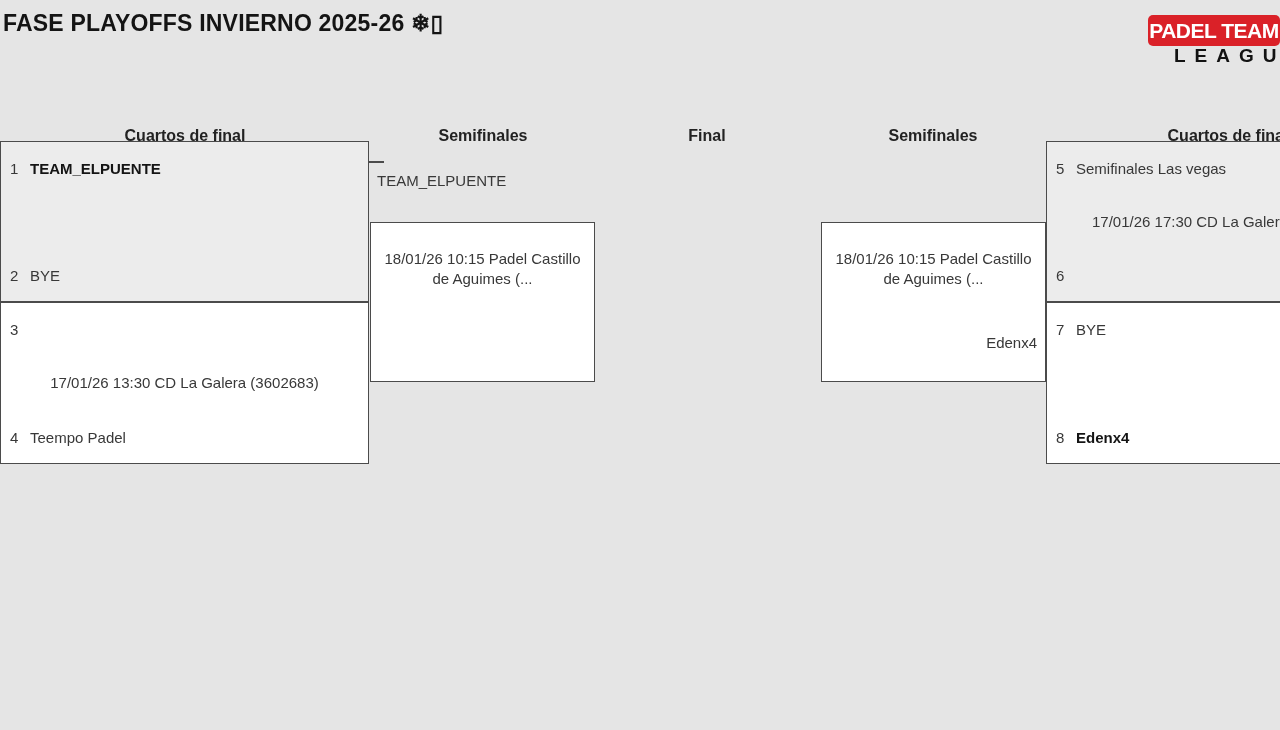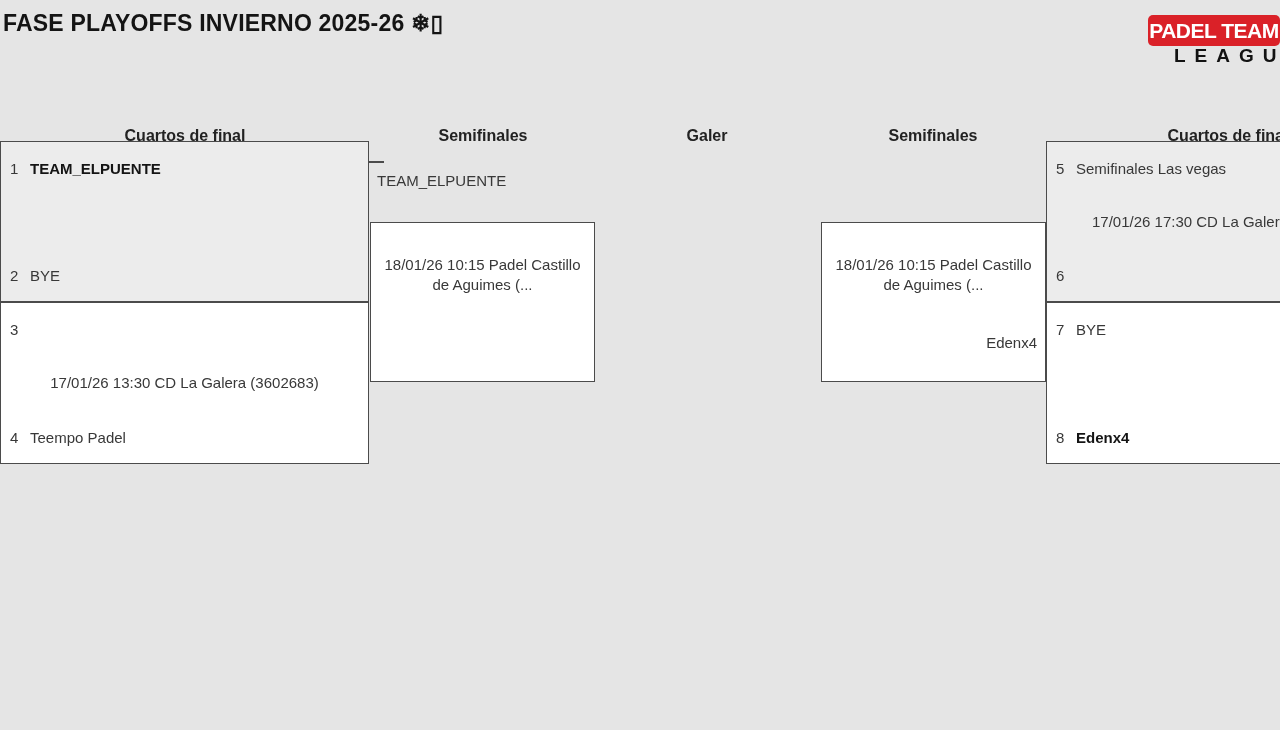--- a/index.html
+++ b/index.html
@@ -19,21 +19,21 @@
   .box{position:absolute;border:1px solid #4b4b4b;background:#ffffff;box-sizing:border-box;}
   .box.shaded{background:#ececec;}
   .slot{position:absolute;left:9px;right:5px;display:flex;font-size:15px;line-height:18px;color:#383838;}
   .slot .seed{width:20px;flex:none;}
   .slot-a{top:18px;}
   .slot-b{top:125px;}
   .slot-b2{top:126px;}
   .winner{font-weight:700;color:#141414;}
   .match-date{position:absolute;top:71px;left:0;right:0;text-align:center;font-size:15px;line-height:18px;color:#383838;white-space:nowrap;}
   .match-date-left{position:absolute;top:71px;left:45px;font-size:15px;line-height:18px;color:#383838;white-space:nowrap;}
-  .sf-date{position:absolute;top:32px;left:7px;right:7px;text-align:center;font-size:15px;line-height:20px;color:#383838;}
+  .sf-date{position:absolute;top:26px;left:7px;right:7px;text-align:center;font-size:15px;line-height:20px;color:#383838;}
   .sf-advancer-right{position:absolute;top:111px;right:8px;font-size:15px;line-height:18px;color:#383838;}
   .advancer-left{position:absolute;left:377px;top:172px;font-size:15px;line-height:18px;color:#383838;}
   .final-info{position:absolute;left:596px;top:325px;width:224px;text-align:center;font-size:15px;line-height:19px;color:#383838;}
   .tick{position:absolute;left:369px;top:161px;width:15px;height:1.5px;background:#4b4b4b;}
 </style>
 </head>
 <body>
 
 <div class="page">
 
@@ -41,21 +41,21 @@
     <div>FASE PLAYOFFS INVIERNO 2025-26 ❄▯</div>
   </div>
 
   <div class="logo">
     <span class="logo-top">PADEL TEAM</span>
     <span class="logo-bottom">LEAGUE</span>
   </div>
 
   <div class="round-h" style="left:185px">Cuartos de final</div>
   <div class="round-h" style="left:483px">Semifinales</div>
-  <div class="round-h" style="left:707px">Galer</div>
+  <div class="round-h" style="left:707px">Final</div>
   <div class="round-h" style="left:933px">Semifinales</div>
   <div class="round-h" style="left:1228px">Cuartos de final</div>
 
   <div class="box shaded" style="left:0;top:141px;width:369px;height:161px;">
     <div class="slot slot-a">
       <span class="seed">1</span>
       <span class="team winner">TEAM_ELPUENTE</span>
     </div>
     <div class="slot slot-b">
       <span class="seed">2</span>

